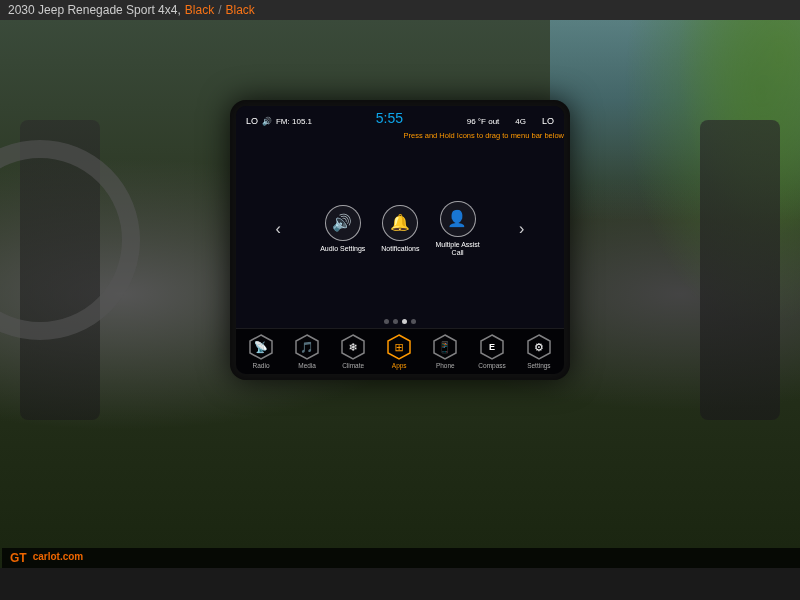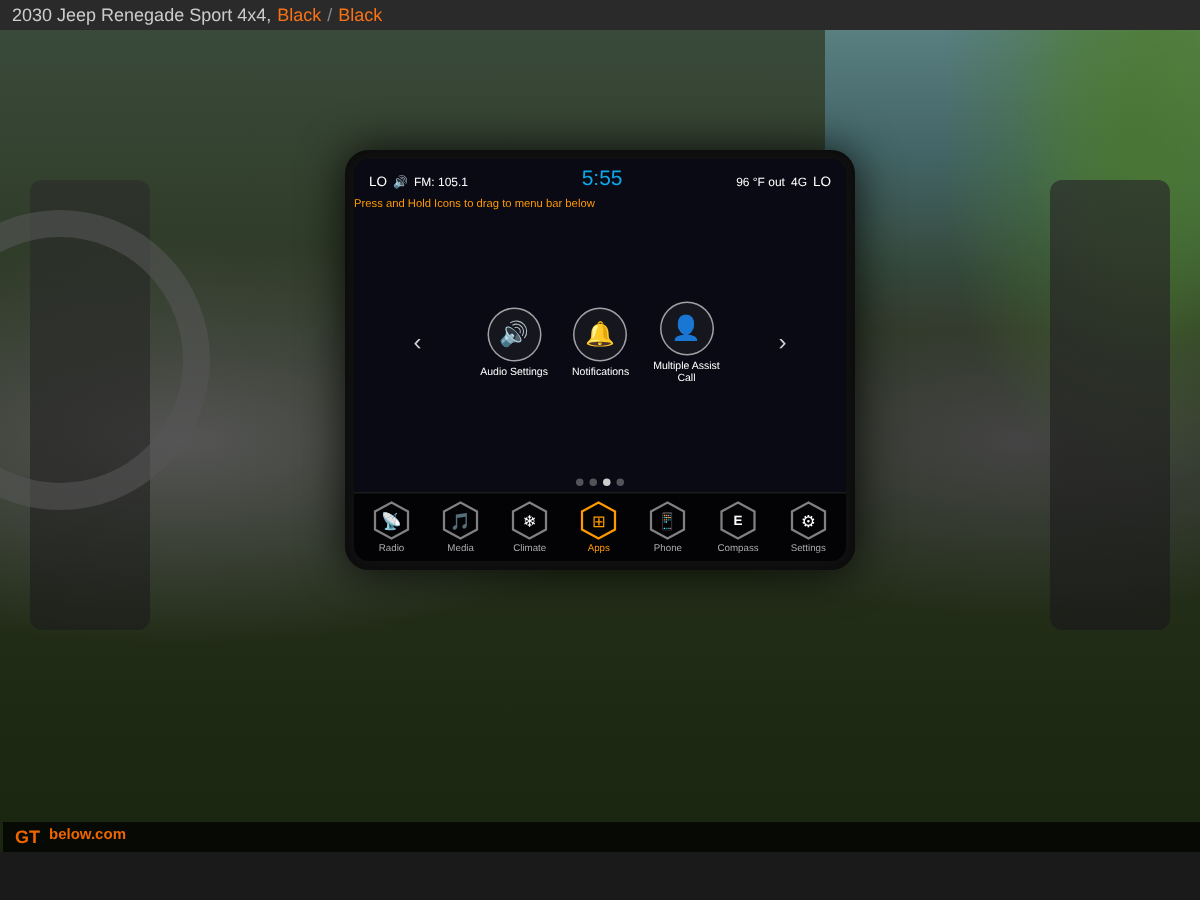--- a/index.html
+++ b/index.html
@@ -87,30 +87,30 @@
       display: flex;
       justify-content: space-between;
       align-items: flex-end;
       padding: 4px 10px;
       color: #fff;
       font-size: 9px;
       background: #0a0a14;
     }
     .status-left { display: flex; align-items: center; gap: 4px; }
     .status-center { font-size: 14px; font-weight: normal; color: #0ea5e9; }
-    .status-right { display: flex; align-items: center; gap: 4px; }
+    .status-right { display: flex; align-items: center; gap: 16px; }
     .lo-badge { color: #fff; font-size: 9px; }
     .fm-info { color: #fff; font-size: 8px; }
     .fm-icon { color: #fff; font-size: 8px; }
     .temp-info { color: #fff; font-size: 8px; }
     .signal-info { color: #fff; font-size: 8px; }
 
     
     .instruction-bar {
-      text-align: left;
+      text-align: right;
       color: #f90;
       font-size: 7.5px;
       padding: 1px 0 3px;
       background: #0a0a14;
     }
 
     
     .icons-area {
       flex: 1;
       display: flex;
@@ -442,15 +442,15 @@
           </div>
           <span class="nav-label">Settings</span>
         </div>
 
       </div>
     </div>
   </div>
 
   <div class="watermark">
     <span class="gt-logo">GT</span>
-    <span style="color:#e60;font-weight:bold;font-size:10px;">below.com</span>
+    <span style="color:#e60;font-weight:bold;font-size:10px;">carlot.com</span>
   </div>
 </div>
 
 </body></html>

